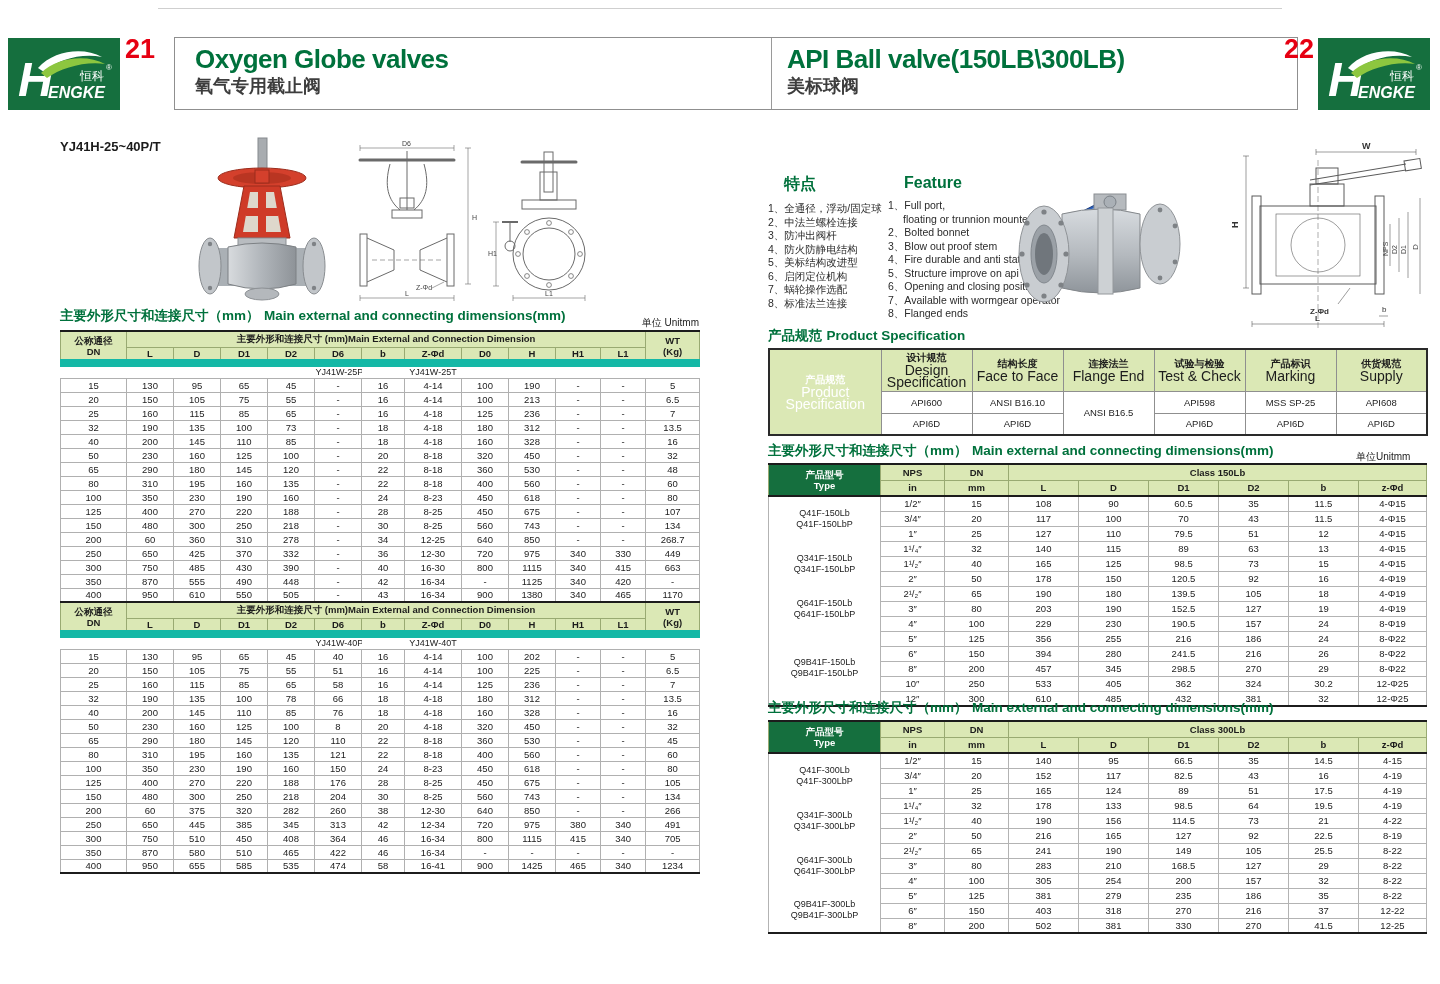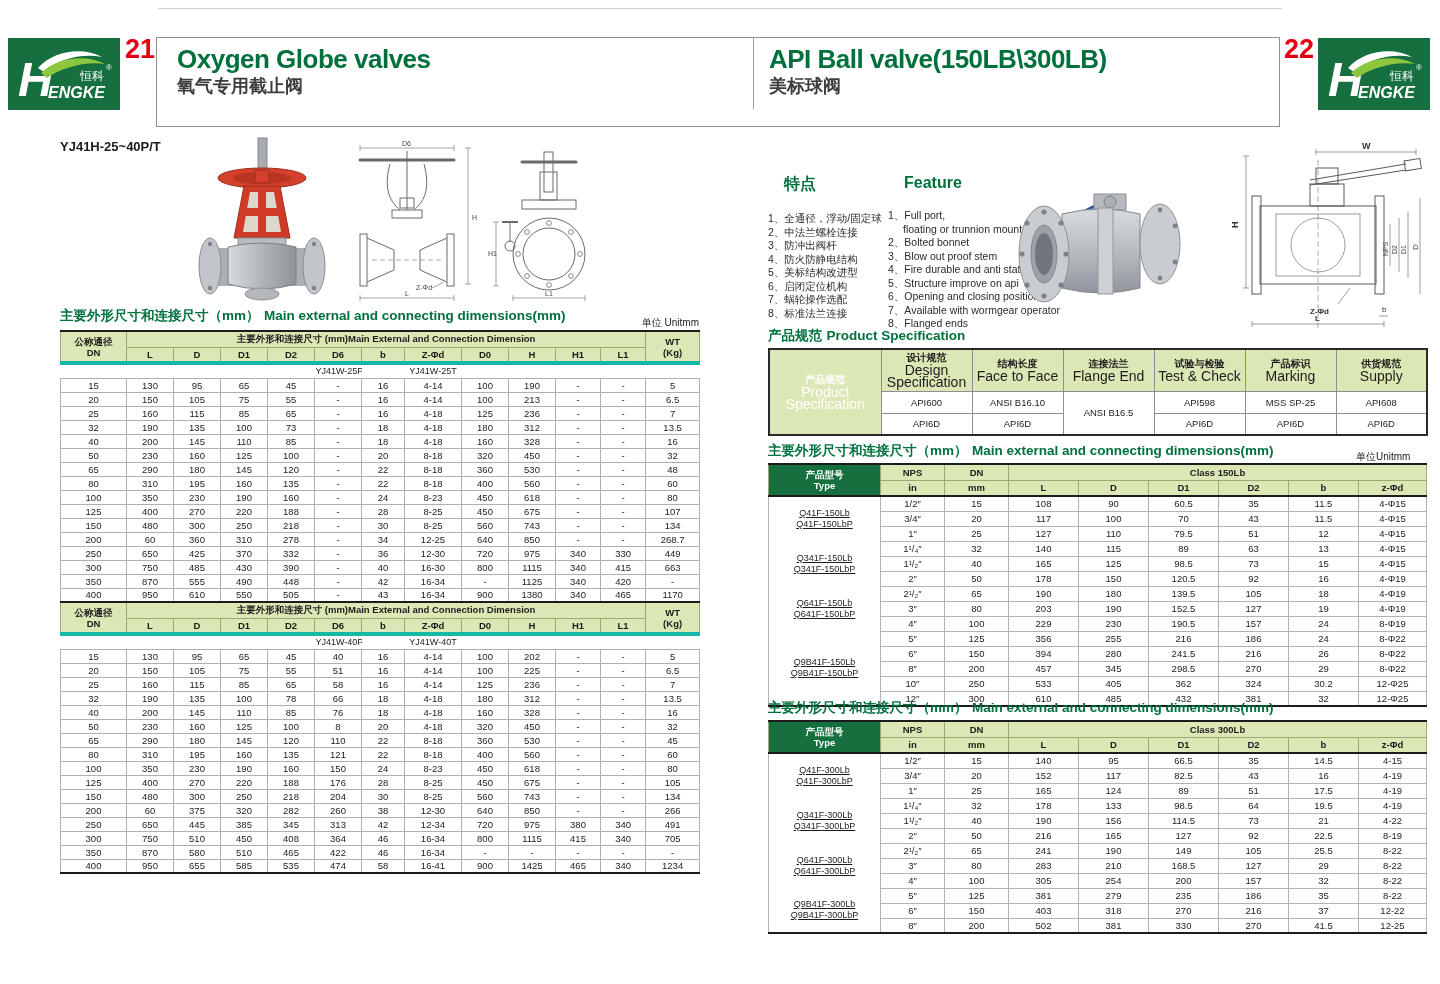--- a/index.html
+++ b/index.html
@@ -8,45 +8,45 @@
 .abs { position:absolute; }
 
 
 .top-rule { left:158px; top:8px; width:1124px; height:1px; background:#cfcfcf; }
 .logo-box { width:112px; height:72px; background:#156f3e; overflow:hidden; }
 .logo-left { left:8px; top:38px; }
 .logo-right { left:1318px; top:38px; }
 .pagenum { font-size:27px; font-weight:bold; color:#e60012; line-height:1; }
 .pn-left { left:125px; top:36px; }
 .pn-right { left:1284px; top:36px; }
-.title-band { left:156px; top:37px; width:1124px; height:90px; border:1px solid #8f8f8f; background:#fff; }
+.title-band { left:174px; top:37px; width:1124px; height:73px; border:1px solid #8f8f8f; background:#fff; }
 .band-divider { position:absolute; left:596px; top:0; width:1px; height:71px; background:#9a9a9a; }
 .band-block { position:absolute; top:6px; }
 .bb-left { left:20px; }
 .bb-right { left:612px; }
 .band-title-en { font-size:26px; font-weight:bold; color:#00713c; letter-spacing:-0.5px; line-height:30px; }
 .band-title-zh { font-size:18px; color:#3d3d3d; line-height:24px;font-weight:bold; }
 
 
 .section-title { font-size:13.5px; font-weight:bold; color:#00713c; white-space:nowrap; }
 .unit-label { font-size:10px; color:#222; }
 
 .model-label { left:60px; top:139px; font-size:13px; font-weight:bold; color:#1b1b1b; }
 
 
 .gt { border-collapse:collapse; table-layout:fixed; width:639px; }
 .gt td { border:1px solid #b0b0b0; height:14px; font-size:9.5px; text-align:center; padding:0 1px; color:#1c1c1c; white-space:nowrap; overflow:hidden; }
-.gt tbody.ghead { border-top:2px solid #1c1c1c; border-bottom:4px solid #14b8a6; }
+.gt tbody.ghead { border-top:2px solid #1c1c1c; border-bottom:8px solid #14b8a6; }
 .gt tbody.ghead td { background:#dbe8b5; font-weight:bold; border-color:#99aa72; height:16px; font-size:9.5px; }
 .gt tbody.ghead td div { line-height:11px; }
 .gt tbody.vrow td { border:none; height:15px; font-size:9px; color:#222; }
 .gt tbody.sec { border-bottom:2px solid #1c1c1c; }
 
 
-.feat-title { font-size:16px; font-weight:bold; color:#00713c; margin-bottom:17px;padding-left:16px; }
+.feat-title { font-size:16px; font-weight:bold; color:#00713c; margin-bottom:7px;padding-left:16px; }
 .feat-line { font-size:10.5px; line-height:13.5px; color:#2b2b2b; white-space:nowrap; }
 .feat-line.indent { padding-left:15px; }
 
 
 .st { border-collapse:collapse; table-layout:fixed; width:658px; border:2px solid #2a2a2a; }
 .st td { border:1px solid #8f8f8f; text-align:center; color:#1c1c1c; }
 .st .left-cell { background:#156f3e; color:#fff; }
 .st .left-cell div, .st .sh td div { line-height:12px; }
 .st .sh td { background:#dbe8b5; height:42px; }
 .st .sd td { height:22px; font-size:9.5px; }
@@ -56,21 +56,21 @@
 
 
 .bt { border-collapse:collapse; table-layout:fixed; width:658px; }
 .bt td { text-align:center; color:#1c1c1c; white-space:nowrap; overflow:hidden; }
 .bt tbody.bhead { border-top:2px solid #1c1c1c; border-bottom:2px solid #1c1c1c; }
 .bt tbody.bhead td { background:#dbe8b5; font-weight:bold; border:1px solid #99aa72; height:16px; font-size:9.5px; }
 .bt tbody.bhead td div { line-height:11px; }
 .bt tbody.bhead td.type-hdr { background:#156f3e; color:#fff; }
 .bt tbody.bbody { border-bottom:2px solid #1c1c1c; }
 .bt tbody.bbody td { border:1px solid #b3b3b3; height:15px; font-size:9.5px; }
-.bt tbody.bbody td.type-cell { border-top:none; border-bottom:none; font-size:9px; line-height:11px;text-decoration:underline; }
+.bt tbody.bbody td.type-cell { border-top:none; border-bottom:none; font-size:9px; line-height:11px; }
 
 svg text { font-family:"Liberation Sans",sans-serif; }
 .dim-text { fill:#444; font-size:7px; }
 </style>
 </head>
 <body>
 
 <div class="abs top-rule"></div>
 
 <div class="abs logo-box logo-left">

